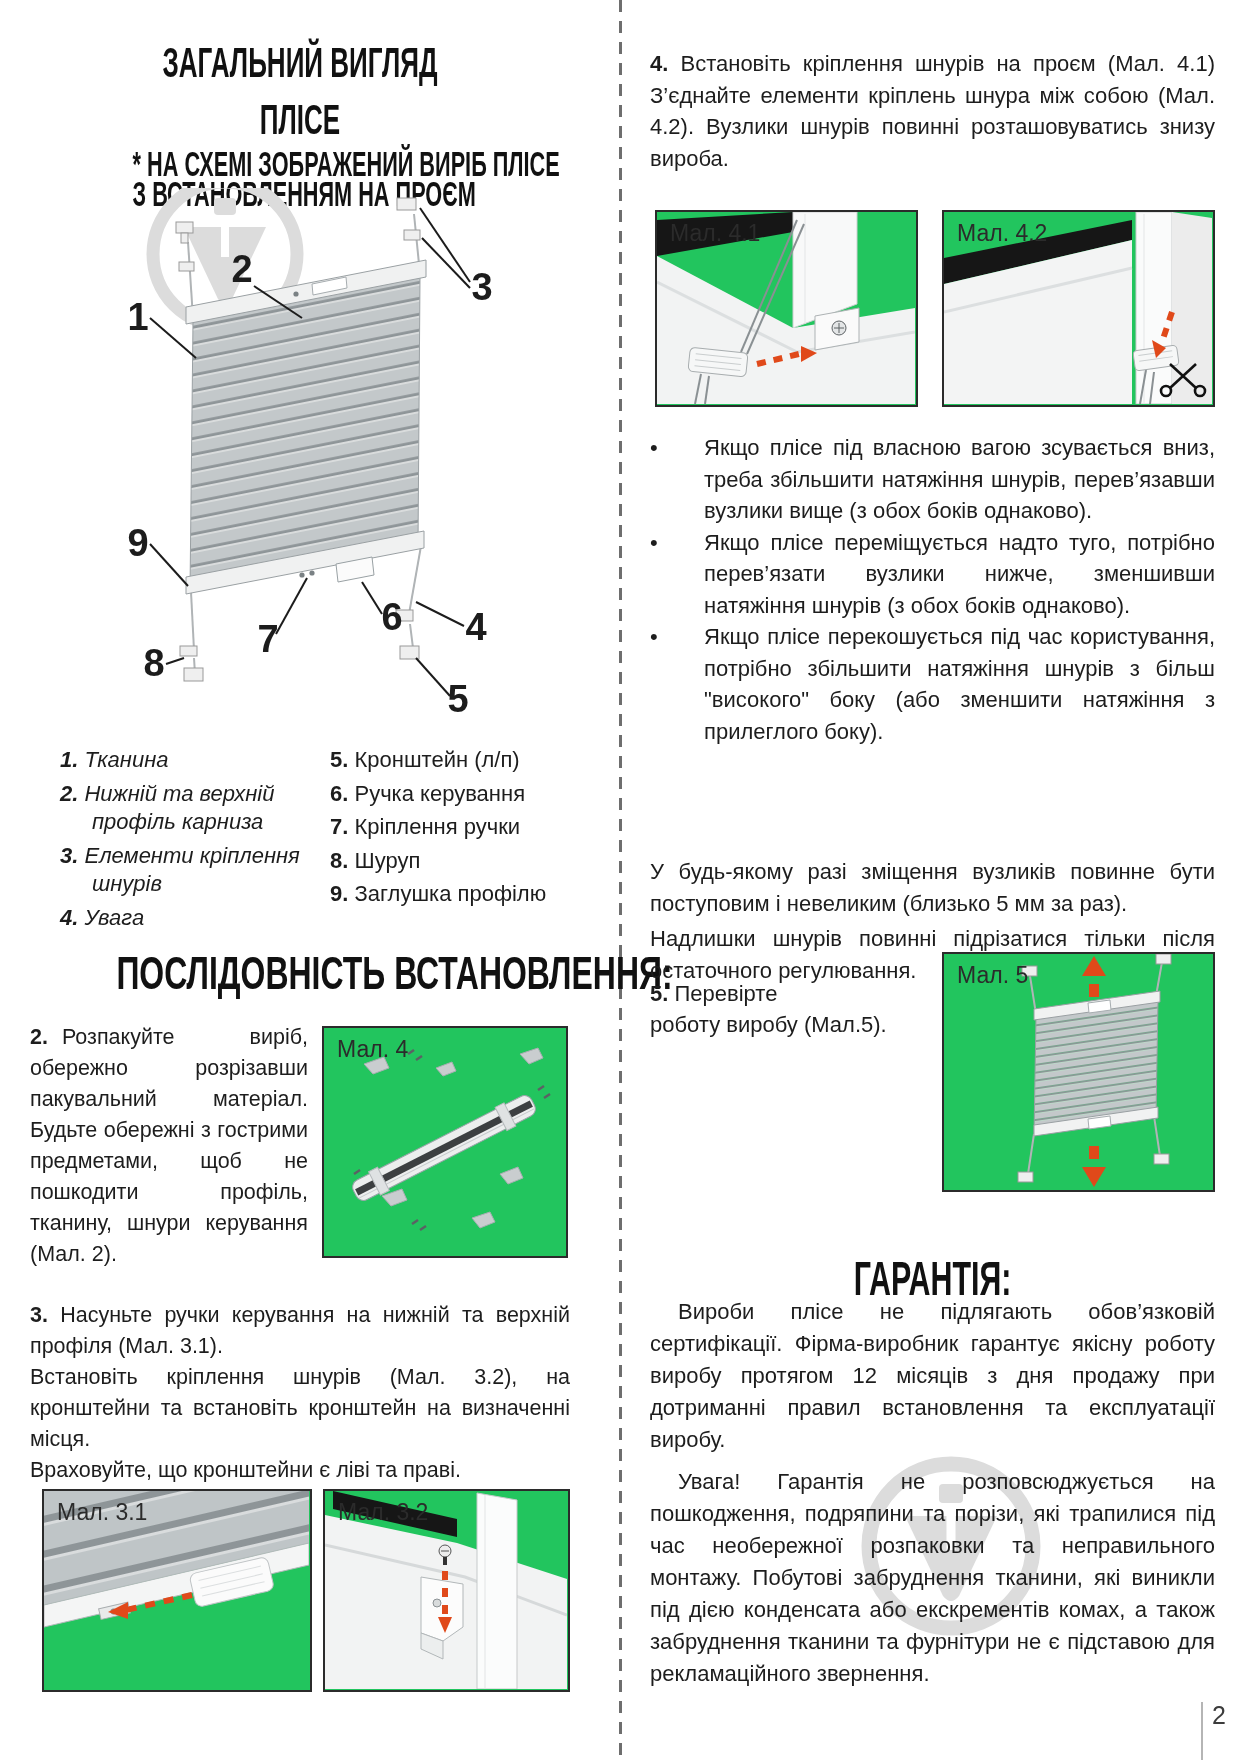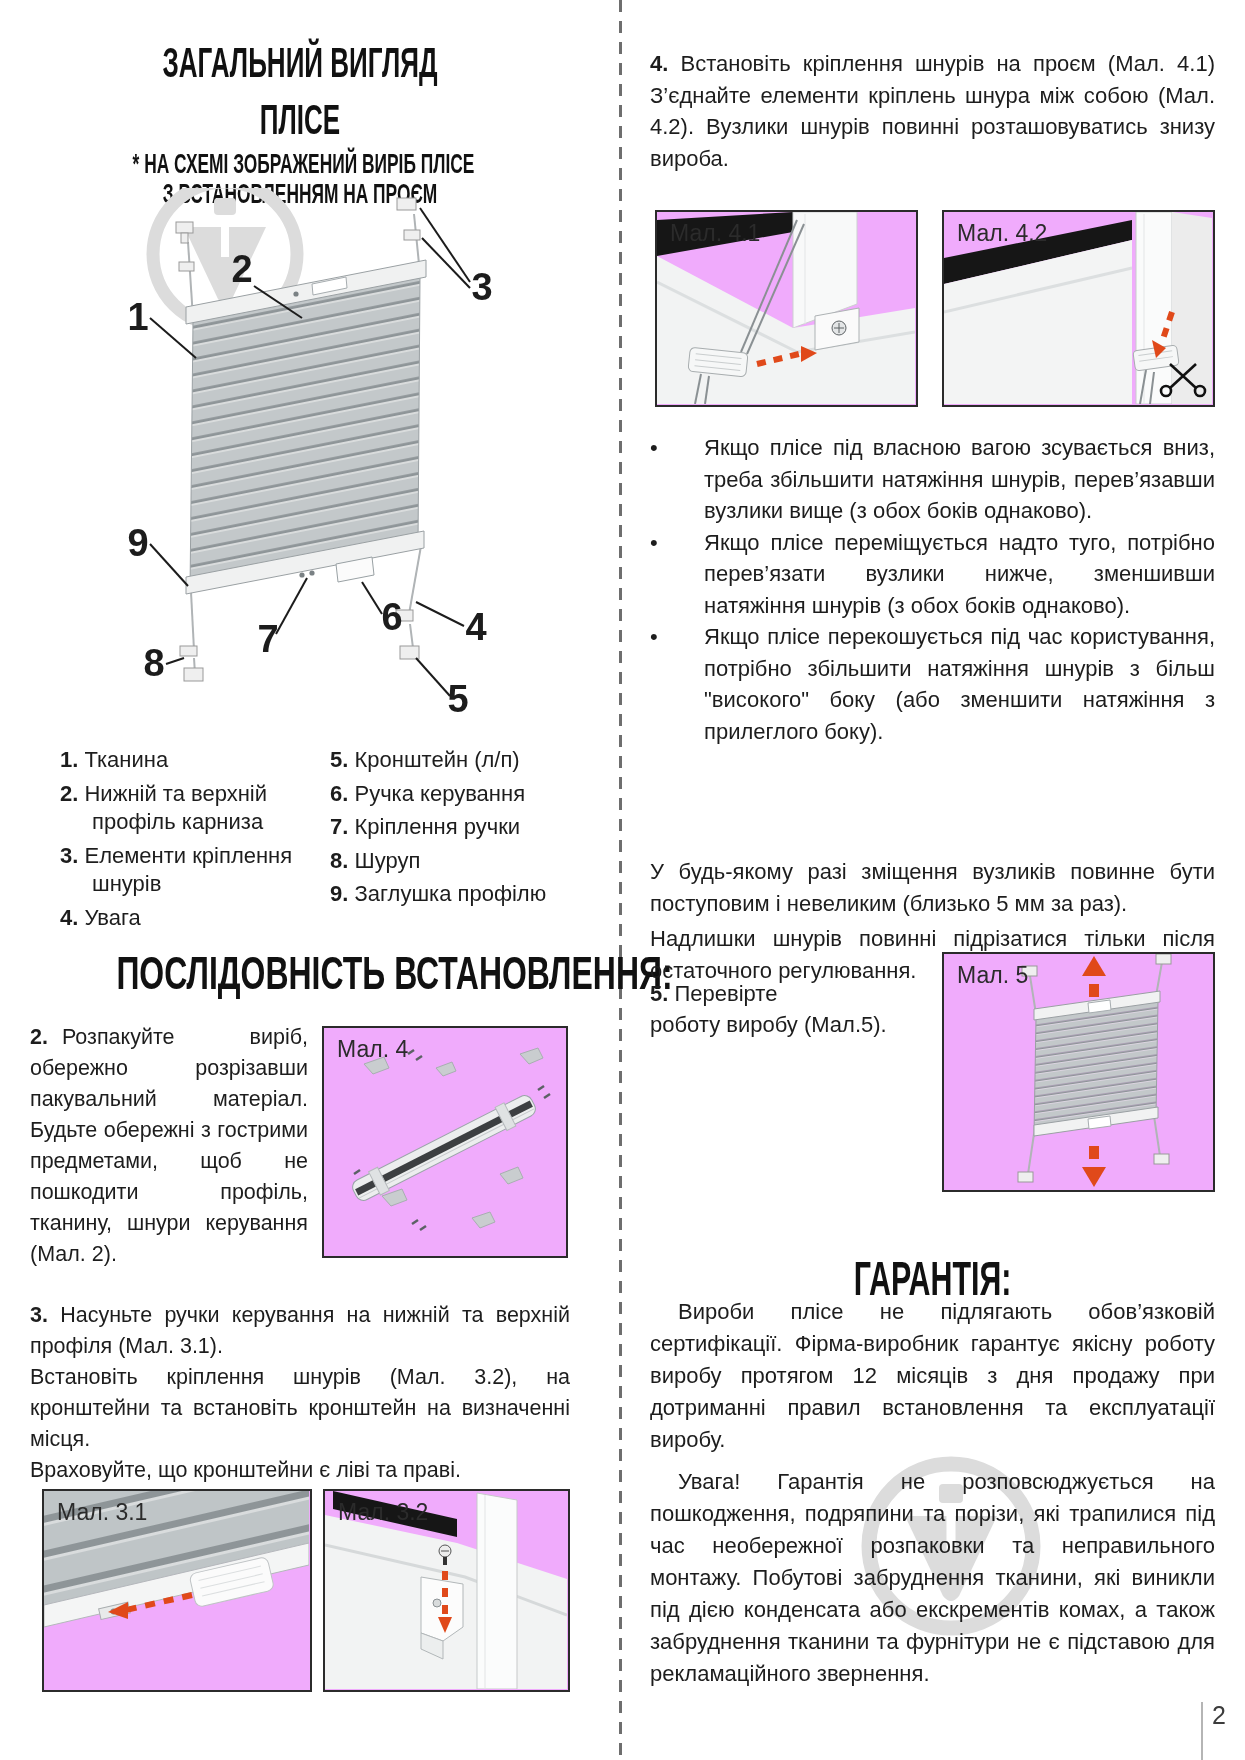--- a/index.html
+++ b/index.html
@@ -12,21 +12,21 @@
   .cond68{transform:scaleX(0.68);}
   .center{text-align:center;}
   
   .body-l{font-size:21.5px;line-height:31px;text-align:justify;}
   .body-r{font-size:22px;line-height:31.5px;text-align:justify;}
   p{margin:0;}
   .num{font-weight:700;}
   
   .leg-item{font-size:22px;line-height:28.5px;padding-left:32px;text-indent:-32px;margin-bottom:5px;}
   
-  .figbox{position:absolute;border:2.5px solid #2b2b2b;background:#f0abfc;box-sizing:border-box;}
+  .figbox{position:absolute;border:2.5px solid #2b2b2b;background:#22c55e;box-sizing:border-box;}
   .figbox.thin{border-width:2px;}
   .figlabel{position:absolute;left:13px;top:8px;font-size:23px;color:#2b2b2b;z-index:3;}
   .figsvg{position:absolute;left:0;top:0;}
   
   .divider{position:absolute;left:619px;top:0;width:3px;height:1760px;
     background:repeating-linear-gradient(to bottom,#6e6e6e 0 12px,transparent 12px 21px);}
   
   .bul{display:flex;margin:0;}
   .bul .mark{width:54px;flex:0 0 54px;font-size:22px;line-height:31.5px;}
   .bul .txt{flex:1;font-size:22px;line-height:31.5px;text-align:justify;}
@@ -41,21 +41,21 @@
 
 <div class="page">
 
   <div class="divider"></div>
 
   <div class="abs center" style="left:30px;top:34px;width:540px;font-size:42px;line-height:57px;">
     <span class="cond">ЗАГАЛЬНИЙ ВИГЛЯД</span>
     <span class="cond">ПЛІСЕ</span>
   </div>
 
-  <div class="abs center" style="left:30px;top:149px;width:540px;font-size:28px;line-height:30px;">
+  <div class="abs center" style="left:30px;top:149px;width:540px;font-size:35px;line-height:30px;">
     <span class="cond">* НА СХЕМІ ЗОБРАЖЕНИЙ ВИРІБ ПЛІСЕ</span>
     <span class="cond">З ВСТАНОВЛЕННЯМ НА ПРОЄМ</span>
   </div>
 
   <svg class="abs" style="left:30px;top:188px;" width="540" height="532" viewBox="0 0 540 532">
     <defs>
       <pattern id="pl" patternUnits="userSpaceOnUse" width="24" height="15.6" patternTransform="rotate(-11.2)">
         <rect width="24" height="10.8" y="0" fill="#c3c8ca"></rect>
         <rect width="24" height="3.2" y="10.8" fill="#8e9598"></rect>
         <rect width="24" height="1.6" y="14" fill="#dadddd"></rect>
@@ -134,21 +134,21 @@
       <text x="452" y="112">3</text>
       <text x="446" y="452">4</text>
       <text x="428" y="524">5</text>
       <text x="362" y="442">6</text>
       <text x="238" y="464">7</text>
       <text x="124" y="488">8</text>
       <text x="108" y="368">9</text>
     </g>
   </svg>
 
-  <div class="abs" style="left:60px;top:746px;width:255px;">
+  <div class="abs" style="left:60px;top:746px;width:255px;font-style:italic;">
     <div class="leg-item"><b class="num">1.</b> <span>Тканина</span></div>
     <div class="leg-item"><b class="num">2.</b> <span>Нижній та верхній профіль карниза</span></div>
     <div class="leg-item"><b class="num">3.</b> <span>Елементи кріплення шнурів</span></div>
     <div class="leg-item"><b class="num">4.</b> <span>Увага</span></div>
   </div>
   <div class="abs" style="left:330px;top:746px;width:240px;">
     <div class="leg-item"><b class="num">5.</b> <span>Кронштейн (л/п)</span></div>
     <div class="leg-item"><b class="num">6.</b> <span>Ручка керування</span></div>
     <div class="leg-item"><b class="num">7.</b> <span>Кріплення ручки</span></div>
     <div class="leg-item"><b class="num">8.</b> <span>Шуруп</span></div>

